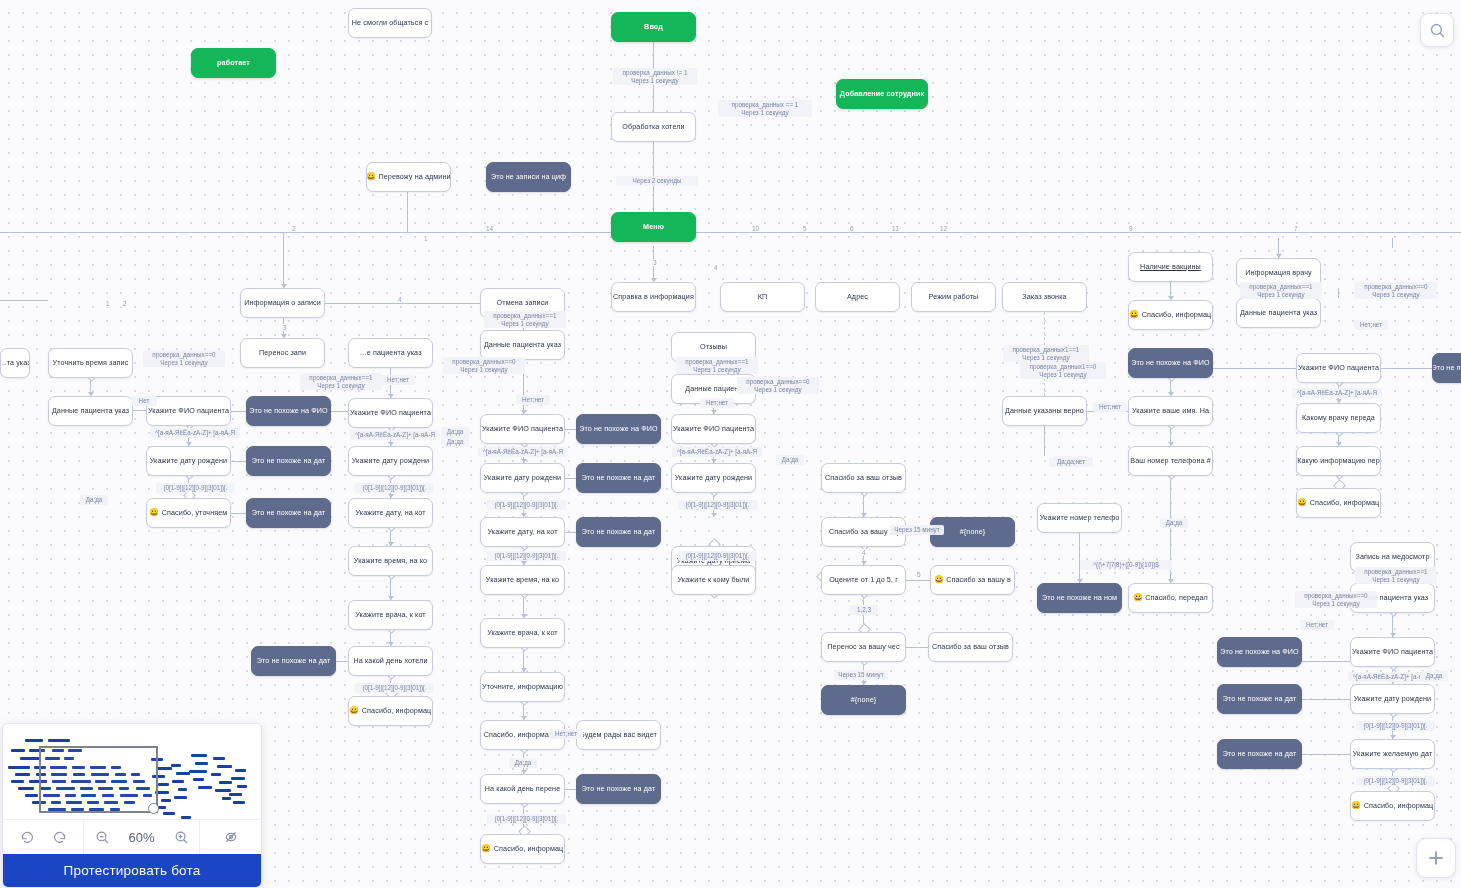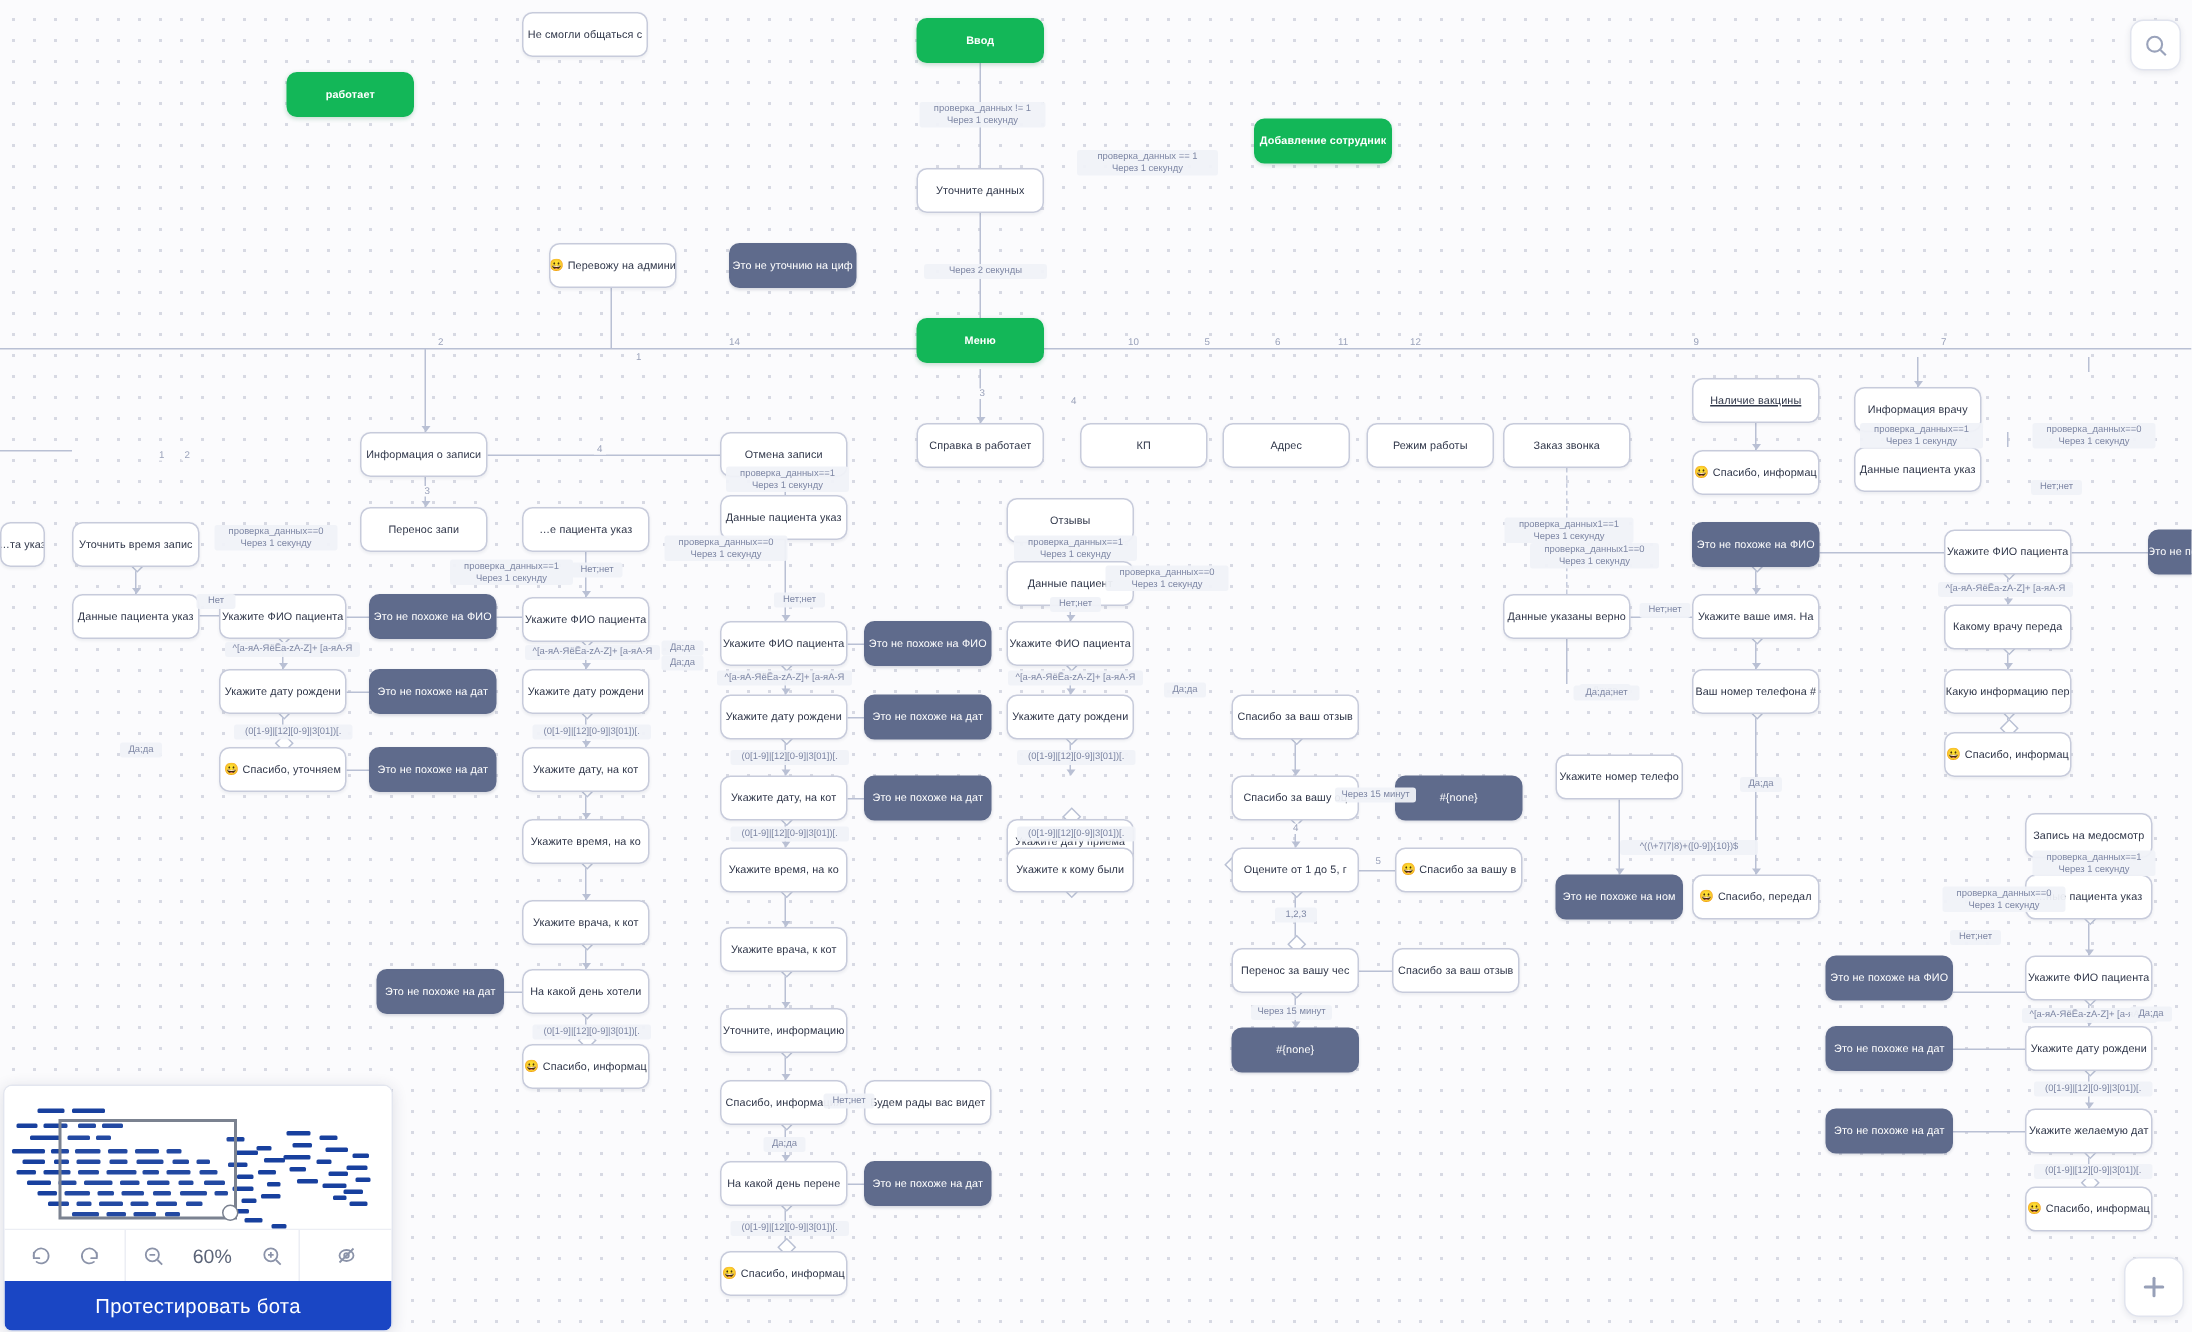--- a/index.html
+++ b/index.html
@@ -307,40 +307,40 @@
     <div class="node green" style="left: 191px; top: 48px; width: 85px; height: 30px;">
       <span>работает</span>
     </div>
     <div class="node green" style="left: 611px; top: 12px; width: 85px; height: 30px;">
       <span>Ввод</span>
     </div>
     <div class="node green" style="left: 836px; top: 79px; width: 92px; height: 30px;">
       <span>Добавление сотрудник</span>
     </div>
     <div class="node white" style="left: 611px; top: 112px; width: 85px; height: 30px;">
-      <span>Уточните данных</span>
+      <span>Обработка хотели</span>
     </div>
     <div class="node white" style="left: 366px; top: 162px; width: 85px; height: 30px;">
       <span class="emoji">😀</span>
       <span>Перевожу на админи</span>
     </div>
     <div class="node slate" style="left: 486px; top: 162px; width: 85px; height: 30px;">
-      <span>Это не уточнию на циф</span>
+      <span>Это не записи на циф</span>
     </div>
     <div class="node green" style="left: 611px; top: 212px; width: 85px; height: 30px;">
       <span>Меню</span>
     </div>
     <div class="node white" style="left: 240px; top: 288px; width: 85px; height: 30px;">
       <span>Информация о записи</span>
     </div>
     <div class="node white" style="left: 480px; top: 288px; width: 85px; height: 30px;">
       <span>Отмена записи</span>
     </div>
     <div class="node white" style="left: 611px; top: 282px; width: 85px; height: 30px;">
-      <span>Справка в работает</span>
+      <span>Справка в информация</span>
     </div>
     <div class="node white" style="left: 720px; top: 282px; width: 85px; height: 30px;">
       <span>КП</span>
     </div>
     <div class="node white" style="left: 815px; top: 282px; width: 85px; height: 30px;">
       <span>Адрес</span>
     </div>
     <div class="node white" style="left: 911px; top: 282px; width: 85px; height: 30px;">
       <span>Режим работы</span>
     </div>

